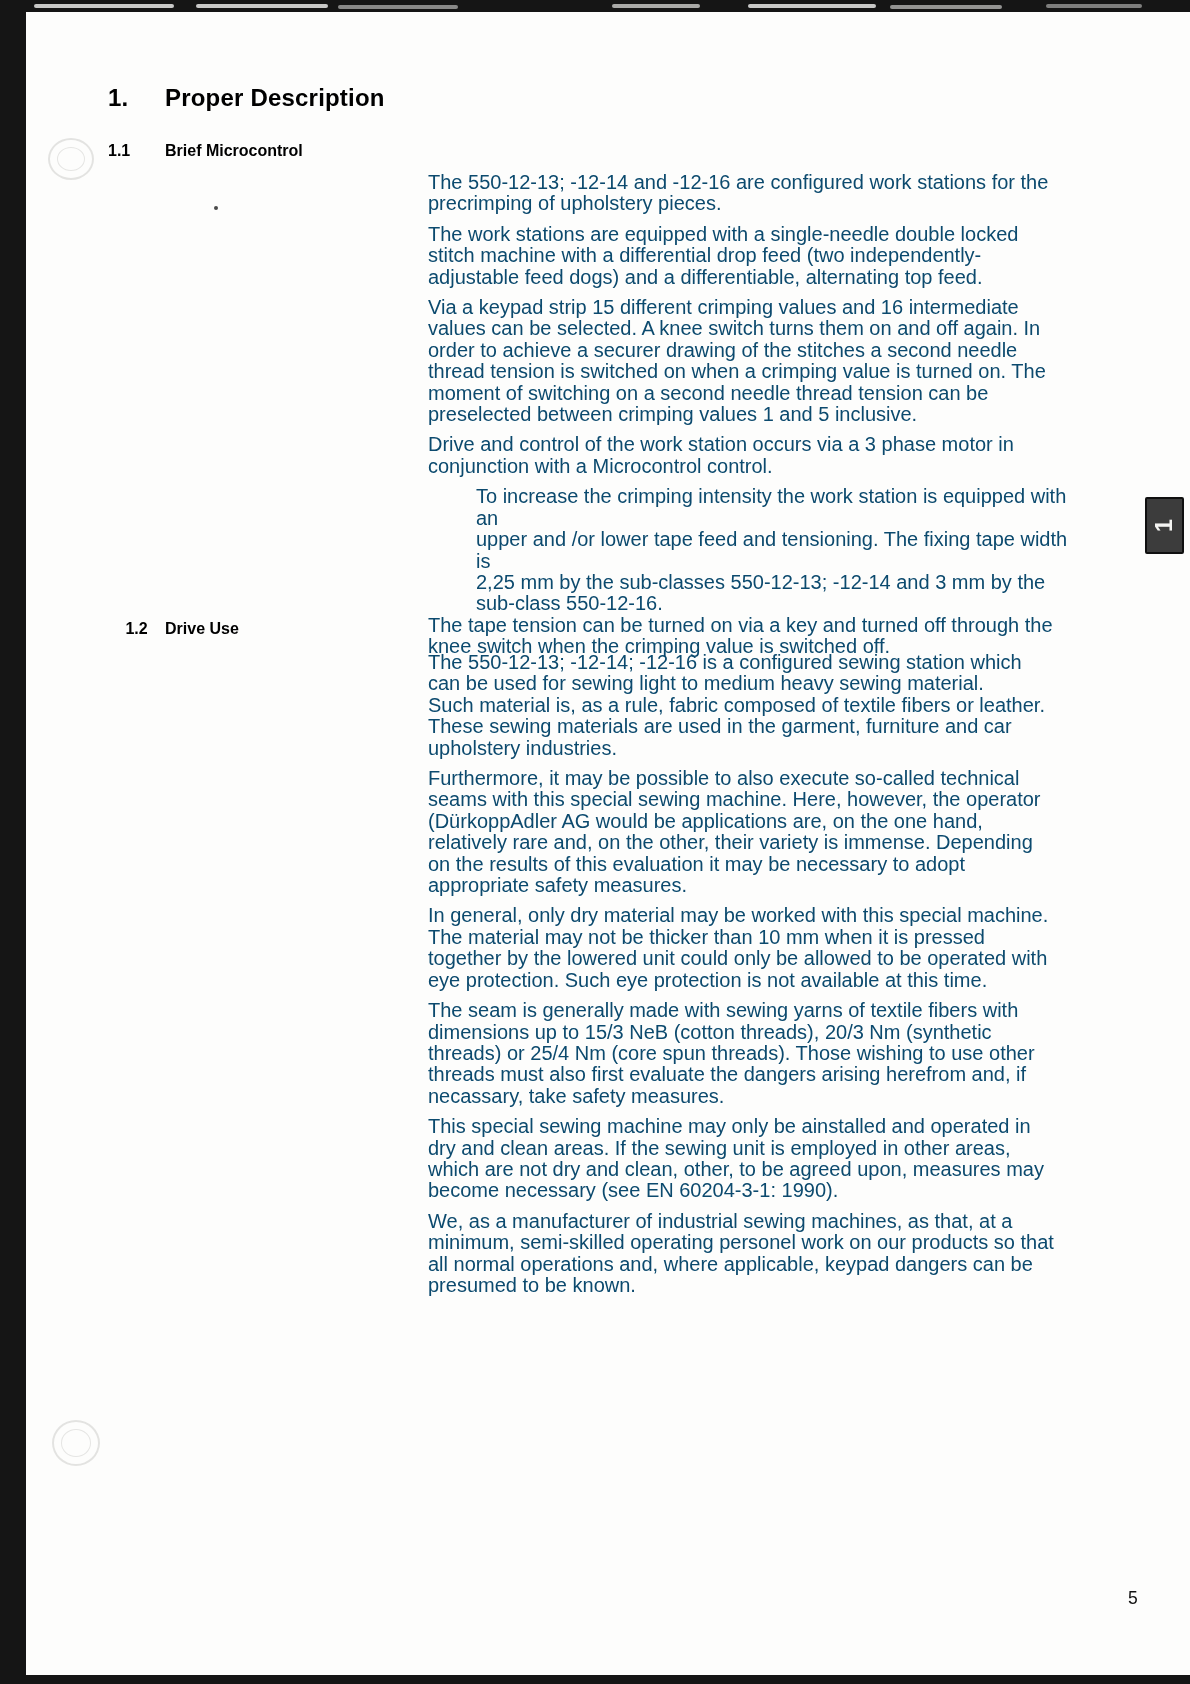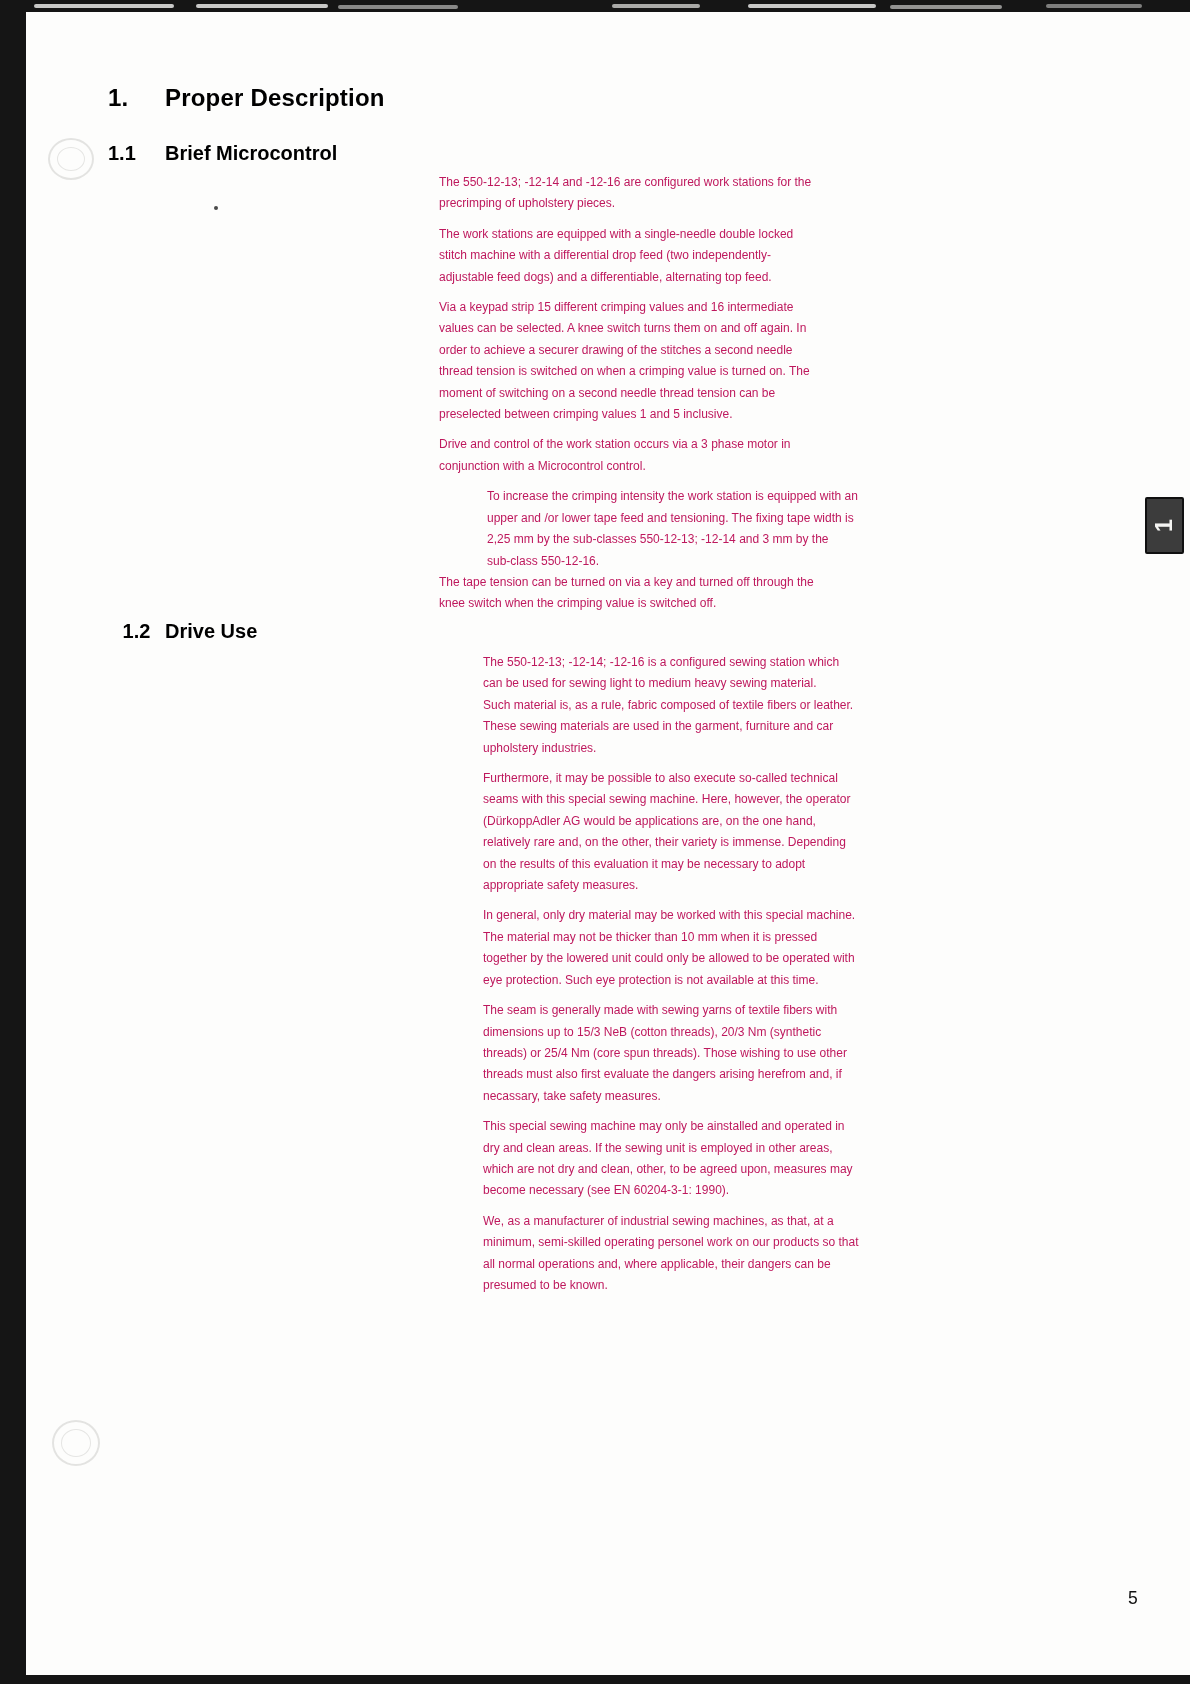--- a/index.html
+++ b/index.html
@@ -15,29 +15,29 @@
   .edge-bottom{left:0;top:1675px;width:1190px;height:9px;}
   .dash{position:absolute;height:4px;background:#e8e8e6;border-radius:2px;opacity:.85;}
   .stamp{position:absolute;border:2px solid #c5c5c2;border-radius:50%;opacity:.45;}
   .stamp-inner{position:absolute;left:7px;top:7px;right:7px;bottom:7px;border:1px solid #c9c9c6;border-radius:50%;}
   .speck{position:absolute;width:4px;height:4px;background:#4a4a4a;border-radius:50%;}
 
   
   .h-row{position:absolute;left:108px;display:flex;color:#000;font-weight:700;}
   .h1-row{top:84px;font-size:24px;letter-spacing:.2px;}
   .h1-row .h-num{width:57px;}
-  .h2-row{font-size:20px;}
+  .h2-row{font-size:16px;}
   .h2-row .h-num{width:57px;}
   .h2-11{top:142px;}
   .h2-12{top:620px;text-align:center;}
 
   
-  .col{position:absolute;left:439px;width:640px;font-size:12px;line-height:21.4px;color:#be185d;}
+  .col{position:absolute;left:428px;width:640px;font-size:20px;line-height:21.4px;color:#0c4a6e;}
   .col-11{top:172px;}
-  .col-12{top:652px;margin-left:44px;}
+  .col-12{top:652px;}
   .col p{margin:0 0 9px 0;white-space:pre-line;}
   .col p.tight{margin-bottom:0;margin-left:48px;}
 
   
   .page-num{position:absolute;left:1128px;top:1588px;font-size:17.5px;color:#111;}
 
   
   .thumb-tab{
     position:absolute;left:1145px;top:497px;width:39px;height:57px;
     background:#3c3c3c;border:2px solid #101010;border-radius:2px;
@@ -128,21 +128,21 @@
 dimensions up to 15/3 NeB (cotton threads), 20/3 Nm (synthetic
 threads) or 25/4 Nm (core spun threads). Those wishing to use other
 threads must also first evaluate the dangers arising herefrom and, if
 necassary, take safety measures.</p>
   <p>This special sewing machine may only be ainstalled and operated in
 dry and clean areas. If the sewing unit is employed in other areas,
 which are not dry and clean, other, to be agreed upon, measures may
 become necessary (see EN 60204-3-1: 1990).</p>
   <p>We, as a manufacturer of industrial sewing machines, as that, at a
 minimum, semi-skilled operating personel work on our products so that
-all normal operations and, where applicable, their dangers can be
+all normal operations and, where applicable, keypad dangers can be
 presumed to be known.</p>
 </div>
 
 <div class="thumb-tab">
   <span>1</span>
 </div>
 
 <div class="page-num">5</div>
 
 </body></html>

